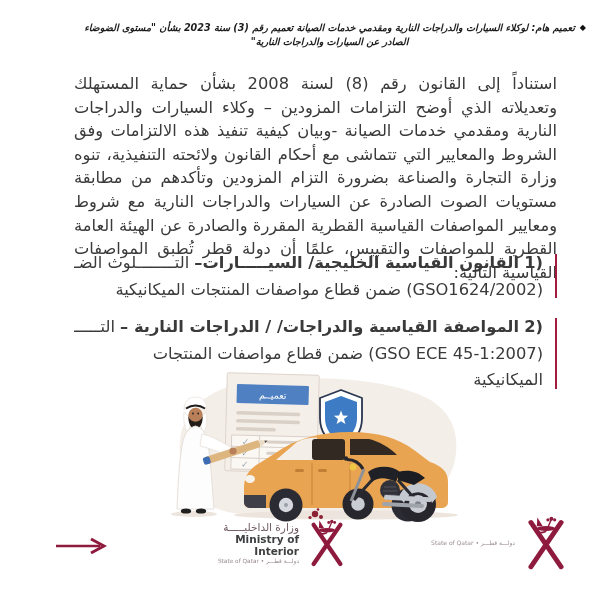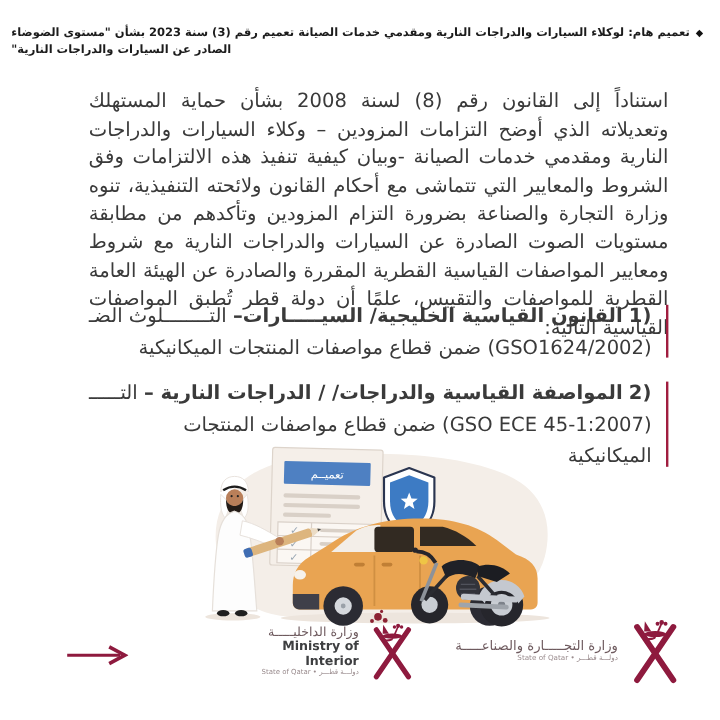--- a/index.html
+++ b/index.html
@@ -3,22 +3,22 @@
 <meta charset="utf-8">
 <style>
   html,body{margin:0;padding:0;background:#ffffff;}
   #page{position:relative;width:600px;height:600px;background:#ffffff;overflow:hidden;
         font-family:"DejaVu Sans","Liberation Sans",sans-serif;}
 
   
   .header-note{position:absolute;top:21px;right:14px;left:30px;display:flex;
                flex-direction:row;direction:rtl;gap:5px;align-items:flex-start;}
   .header-note .bullet{font-size:8px;line-height:13px;color:#111;}
-  .header-note .note-text{direction:rtl;text-align:left;font-size:9.6px;font-weight:700;
-               line-height:13.5px;color:#1c1c1c;}
+  .header-note .note-text{direction:rtl;text-align:center;font-size:9.6px;font-weight:700;
+               line-height:13.5px;color:#1c1c1c;font-style:italic;}
   .header-note .note-text div{white-space:nowrap;}
 
   
   .main-par{position:absolute;top:72px;right:43px;left:74px;direction:rtl;
             text-align:justify;font-size:16.3px;line-height:23.6px;color:#3a3a3a;}
 
   
   .standards{position:absolute;top:250px;right:43px;left:74px;direction:rtl;}
   .std-item{position:relative;padding-right:14px;margin-bottom:11px;
             font-size:16.3px;line-height:26.5px;color:#3a3a3a;}
@@ -211,21 +211,20 @@
         <circle cx="23.8" cy="3.5" r="1.5" stroke="none"></circle>
         <circle cx="30" cy="3.5" r="1.5" stroke="none"></circle>
         <polygon points="14,1.5 19,9.5 13.5,9.5" stroke="none"></polygon>
         <path d="M11,13 Q17,16 23,13 L22,15 Q17,17.5 12,15 Z" stroke="none"></path>
       </g>
     </svg>
   </div>
 
   <div class="ministry moci">
     <div class="txt">
-      <div class="ar">وزارة التجـــــارة والصناعـــــة</div>
       <div class="state">دولـــة قطـــر • State of Qatar</div>
     </div>
     <svg width="48" height="54" viewBox="0 0 44 50">
       <g stroke="#8E1A3E" fill="#8E1A3E">
         <line x1="8" y1="47" x2="36" y2="6" stroke-width="4.5" stroke-linecap="round"></line>
         <line x1="36" y1="47" x2="8" y2="6" stroke-width="4.5" stroke-linecap="round"></line>
         <ellipse cx="22" cy="11.5" rx="8.5" ry="2.3" stroke="none"></ellipse>
         <line x1="24" y1="10" x2="27" y2="3" stroke-width="1.4"></line>
         <circle cx="27" cy="2.5" r="1.8" stroke="none"></circle>
         <circle cx="23.8" cy="3.5" r="1.5" stroke="none"></circle>

